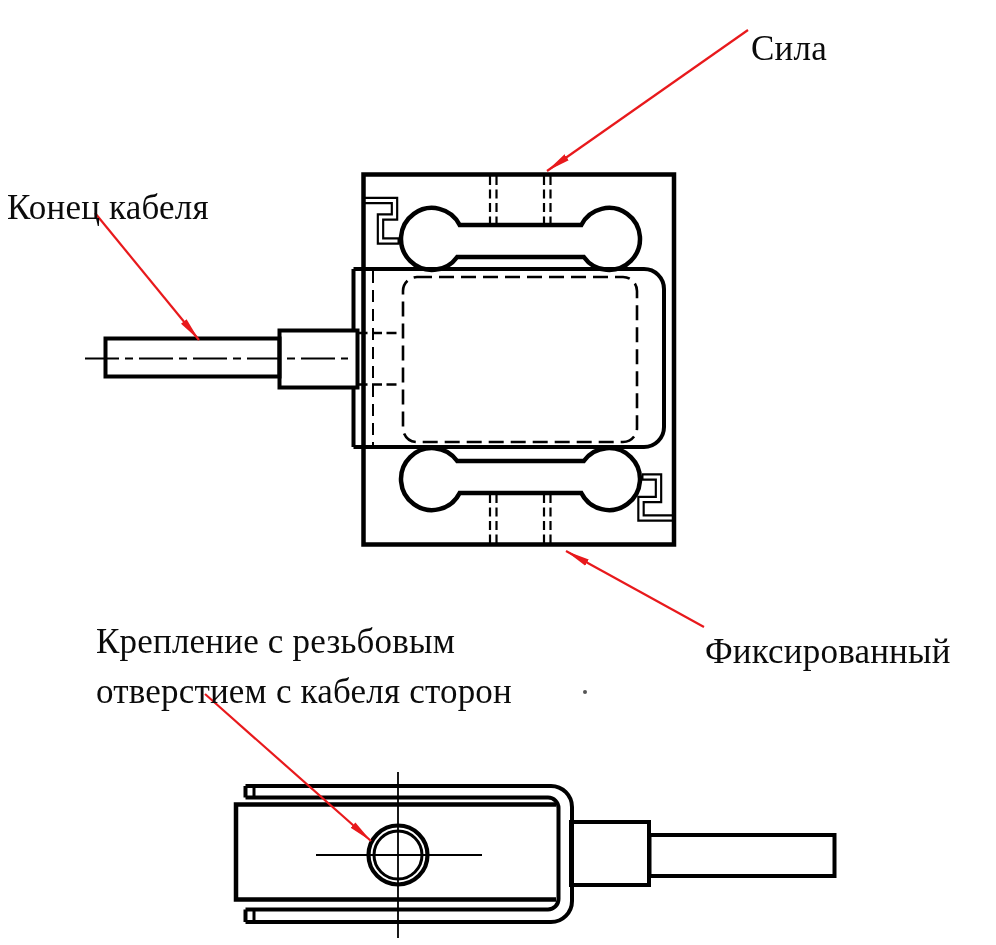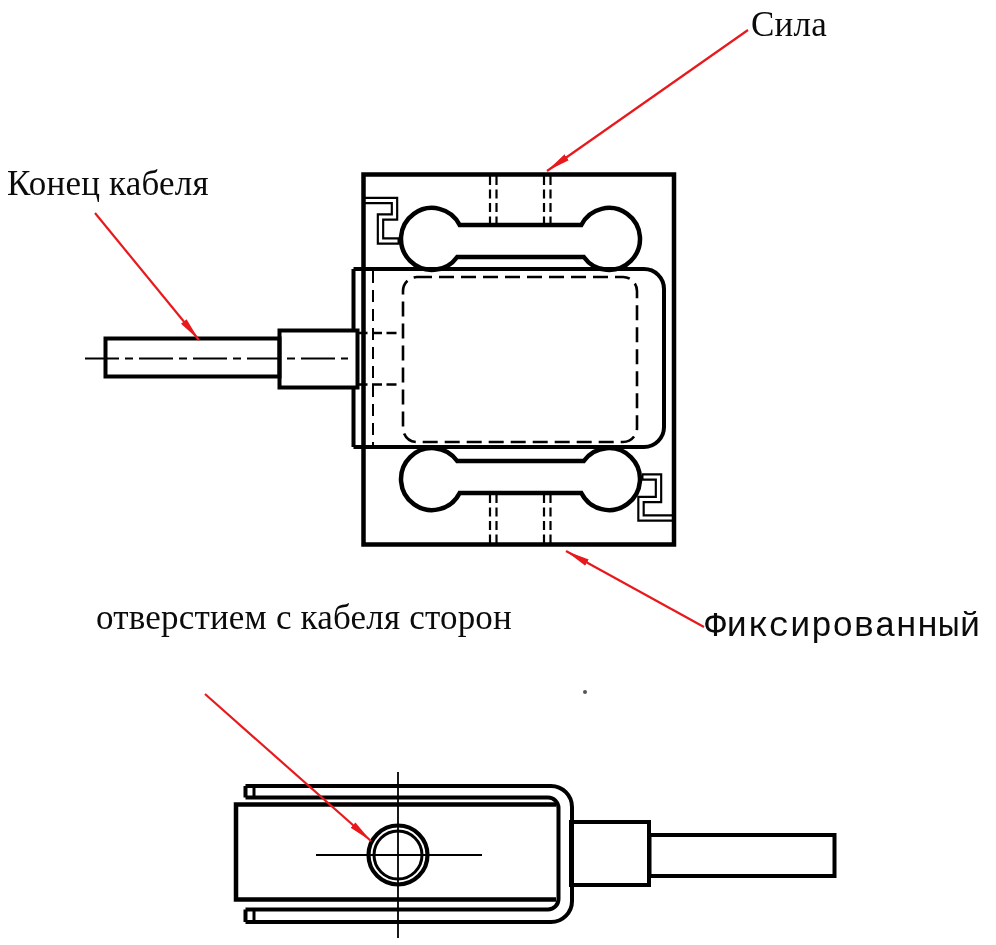--- a/index.html
+++ b/index.html
@@ -20,20 +20,21 @@
   .era{stroke:var(--bg);fill:none;}
   .leader{stroke:var(--leader);fill:none;stroke-width:2.2;}
   .leader-head{fill:var(--leader);stroke:none;}
   .label{
     position:absolute;
     font-size:35px;
     color:#0b0b0b;
     white-space:nowrap;
     line-height:1.18;
     letter-spacing:0.2px;
+    margin-top:24px;
   }
   .label.multiline{line-height:50px;}
 </style>
 </head>
 <body>
 
 <div class="stage">
 
   <svg width="996" height="945" viewBox="0 0 996 945">
 
@@ -131,19 +132,20 @@
       <line class="leader" marker-end="url(#arrowhead)" x1="205" y1="694" x2="371" y2="841"></line>
     </g>
 
     <circle cx="585" cy="692" r="2" fill="#555"></circle>
   </svg>
 
   <div class="label" style="left:751px;top:4px;">Сила</div>
 
   <div class="label" style="left:7px;top:163px;font-family:Liberation Serif, serif;">Конец кабеля</div>
 
-  <div class="label" style="left:705px;top:607px;font-family:Liberation Mono, monospace;">Фиксированный</div>
+  <div class="label" style="left:705px;top:607px;">Фиксированный</div>
 
   <div class="label multiline" style="left:96px;top:593px;">
+    <div>Крепление с резьбовым</div>
     <div>отверстием с кабеля сторон</div>
   </div>
 
 </div>
 
 </body></html>

